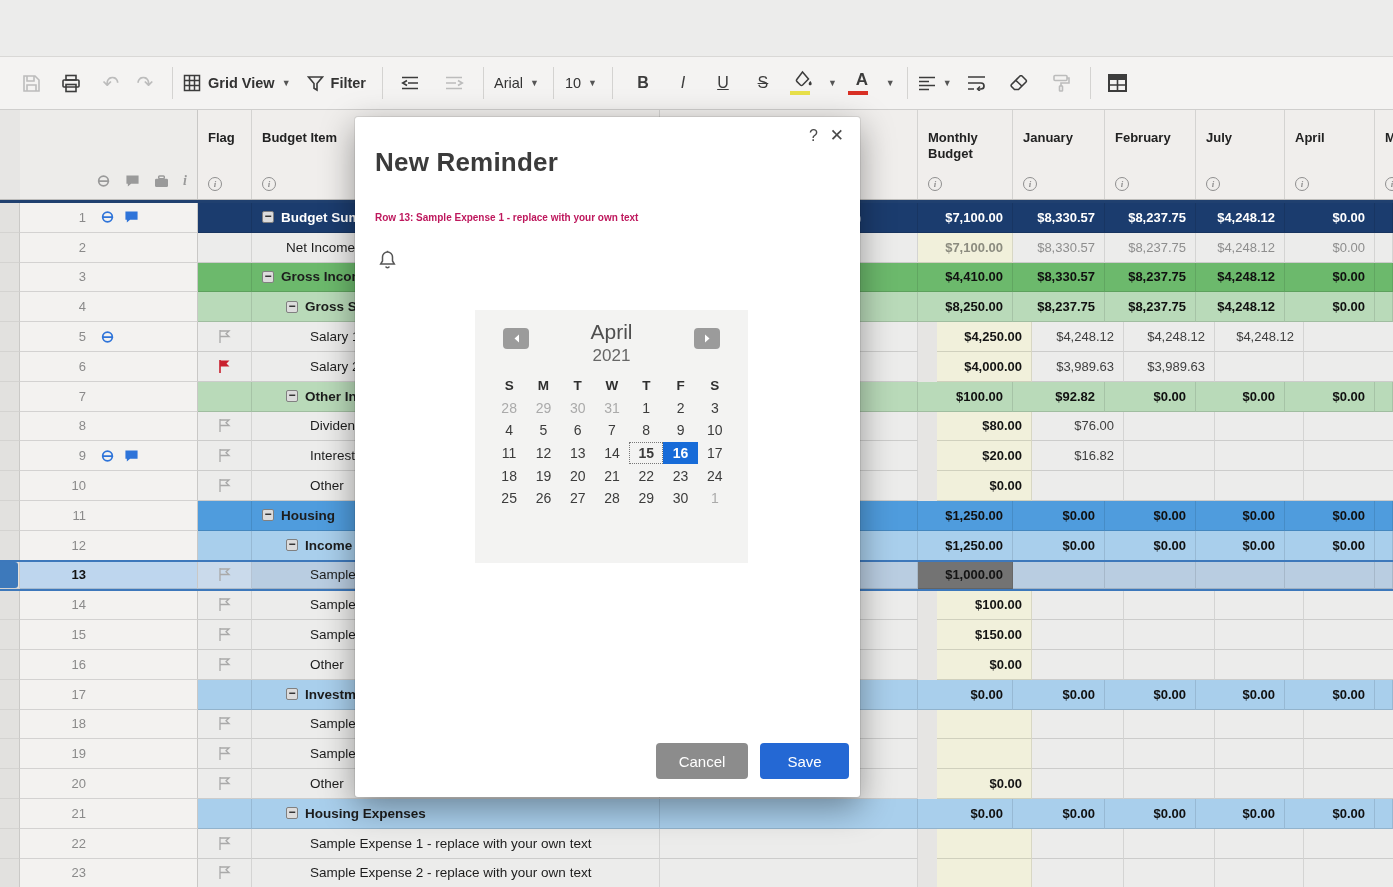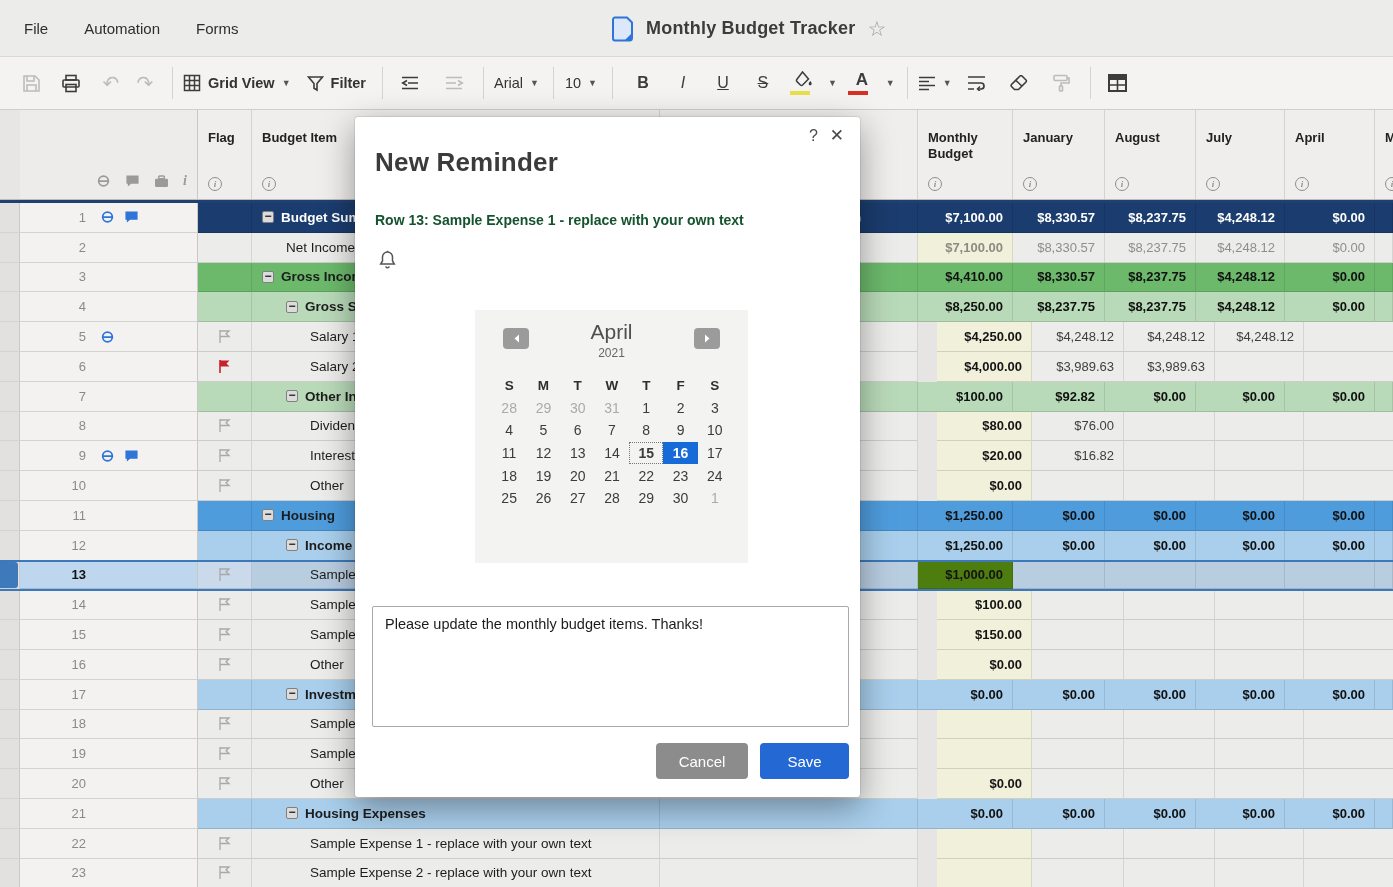--- a/index.html
+++ b/index.html
@@ -82,39 +82,39 @@
   .r-blue .c-flag,.r-blue .c-item,.r-blue .c-desc,.r-blue .c-money,.r-blue .c-may { background:#4f9cdd; }
   .r-lightblue .c-flag,.r-lightblue .c-item,.r-lightblue .c-desc,.r-lightblue .c-money,.r-lightblue .c-may { background:#a9cfec; }
   .r-green .c-item,.r-lightgreen .c-item,.r-blue .c-item,.r-lightblue .c-item { font-weight:700; }
   .r-green .c-money,.r-lightgreen .c-money,.r-blue .c-money,.r-lightblue .c-money { font-weight:700; color:#101010; }
 
   .r-selected { border-top:2px solid #3d78bb; border-bottom:2px solid #3d78bb; height:31.8px; margin-top:-1px; margin-bottom:-1px; z-index:3; }
   .r-selected .c-rowhead { background:#bed6ee; }
   .r-selected .rownum { color:#111; font-weight:700; }
   .r-selected .c-flag { background:#cadaeb; }
   .r-selected .c-item,.r-selected .c-desc,.r-selected .c-money,.r-selected .c-may { background:#b9cde1; }
-  .r-selected .c-money.mb { background:#4d7c0f; font-weight:700; color:#141414; }
+  .r-selected .c-money.mb { background:#737373; font-weight:700; color:#141414; }
 
   
   #modal { position:absolute; left:355px; top:117px; width:505px; height:680px; background:#fff;
     border-radius:3px; box-shadow:0 10px 34px rgba(0,0,0,.38), 0 0 0 1px rgba(0,0,0,.08); z-index:10; }
   #modal-help { position:absolute; right:42px; top:10px; font-size:16px; color:#4a4a4a; }
   #modal-close { position:absolute; right:16px; top:8px; font-size:17px; color:#4a4a4a; }
   #modal-title { position:absolute; left:20px; top:30px; font-size:26px; font-weight:700; color:#3b3b3b; letter-spacing:.2px; }
-  #modal-rowlabel { position:absolute; left:20px; top:95px; font-size:14px; font-weight:700; color:#14532d;text-align:right; }
+  #modal-rowlabel { position:absolute; left:20px; top:95px; font-size:10px; font-weight:700; color:#be185d;text-align:right; }
   #bell { position:absolute; left:24px; top:133px; color:#555; }
   #sentence { position:absolute; left:56px; top:131px; width:400px; font-size:14.8px; color:#333; line-height:1.5; }
   #sentence a { color:#0b63d9; text-decoration:underline; }
 
   #calendar { position:absolute; left:120px; top:193px; width:273px; height:253px; background:#f3f3f2; }
   .cal-nav { position:absolute; top:18px; width:26px; height:21px; background:#9b9b9b; border-radius:4px;
     display:flex; align-items:center; justify-content:center; }
   #cal-prev { left:28px; } #cal-next { right:28px; }
   #cal-month { position:absolute; top:10px; left:0; width:100%; text-align:center; font-size:21px; color:#4f4f4f; }
-  #cal-year  { position:absolute; top:36px; left:0; width:100%; text-align:center; font-size:12px; color:#666; }
+  #cal-year  { position:absolute; top:36px; left:0; width:100%; text-align:center; font-size:17px; color:#666; }
   #cal-grid { position:absolute; left:17px; top:64px; width:240px; }
   .cal-row { display:flex; }
   .cal-cell { width:34.3px; height:22.6px; display:flex; align-items:center; justify-content:center;
     font-size:14px; color:#3c3c3c; }
   .cal-head .cal-cell { font-weight:700; color:#2f2f2f; font-size:13.5px; }
   .cal-cell.muted { color:#aaa; }
   .cal-cell.today { font-weight:700; border:1px dotted #777; }
   .cal-cell.sel { background:#176bd8; color:#fff; font-weight:700; }
 
   #message-box { position:absolute; left:17px; top:489px; width:477px; height:121px;
@@ -124,35 +124,20 @@
     color:#fff; font-size:15px; font-family:"Liberation Sans",sans-serif; }
   #btn-cancel { left:301px; width:92px; background:#8c8c8c; }
   #btn-save { left:405px; width:89px; background:#2468d4; }
 
   svg { display:block; }
 </style>
 </head>
 <body>
 
 <div id="menubar">
-  <div class="menu-items">
-    <span class="menu-item">File</span>
-    <span class="menu-item">Automation</span>
-    <span class="menu-item">Forms</span>
-  </div>
-  <div id="title-group">
-    <span>
-      <svg width="22" height="26" viewBox="0 0 22 26">
-        <path d="M3 1.5 h12 l5 5 V22 a2.5 2.5 0 0 1-2.5 2.5 H3 A2 2 0 0 1 1 22.5 V3.5 A2 2 0 0 1 3 1.5Z" fill="#dce7f9" stroke="#2e74d9" stroke-width="2"></path>
-        <path d="M13 24 l7-7 v5 a2 2 0 0 1-2 2 Z" fill="#2e74d9"></path>
-      </svg>
-    </span>
-    <span id="sheet-title">Monthly Budget Tracker</span>
-    <span class="star">☆</span>
-  </div>
 </div>
 
 <div id="toolbar">
   <span class="tb dis">
     <svg width="19" height="19" viewBox="0 0 19 19" fill="none" stroke="currentColor" stroke-width="1.6">
         <path d="M2 2 h11 l4 4 v11 H2Z"></path>
         <path d="M5 2 v5 h7 V2 M5 17 v-6 h9 v6"></path>
       </svg>
     </span>
   <span class="tb" style="margin-left:6px;">
@@ -293,21 +278,21 @@
     <div id="money-headers" style="display:flex;">
         <div class="hcell col-mb">
           <span class="hname">Monthly Budget</span>
           <span class="info-i">i</span>
         </div>
         <div class="hcell col-jan">
           <span class="hname">January</span>
           <span class="info-i">i</span>
         </div>
         <div class="hcell col-feb">
-          <span class="hname">August</span>
+          <span class="hname">February</span>
           <span class="info-i">i</span>
         </div>
         <div class="hcell col-mar">
           <span class="hname">July</span>
           <span class="info-i">i</span>
         </div>
         <div class="hcell col-apr">
           <span class="hname">April</span>
           <span class="info-i">i</span>
         </div>
@@ -897,16 +882,15 @@
           <span class="cal-cell">26</span>
           <span class="cal-cell">27</span>
           <span class="cal-cell">28</span>
           <span class="cal-cell">29</span>
           <span class="cal-cell">30</span>
           <span class="cal-cell muted">1</span>
         </div>
       </div>
   </div>
 
-  <textarea id="message-box" style="">Please update the monthly budget items. Thanks!</textarea>
   <button class="modal-btn" id="btn-cancel">Cancel</button>
   <button class="modal-btn" id="btn-save">Save</button>
 </div>
 
 </body></html>

